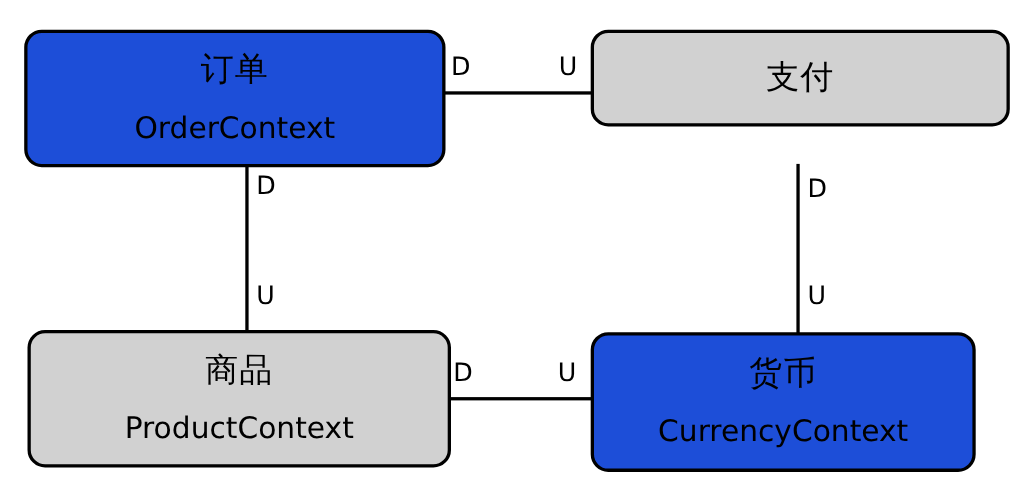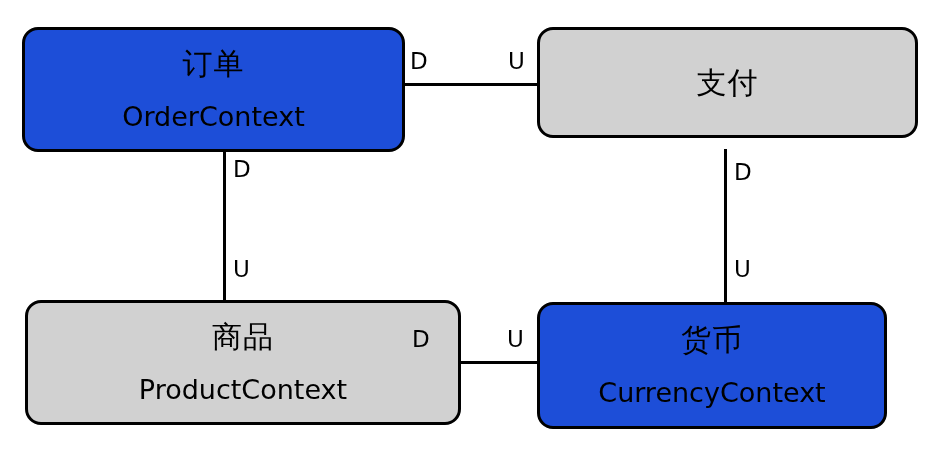--- a/index.html
+++ b/index.html
@@ -85,25 +85,25 @@
 
   <div class="conn-line conn-h" style="left:402px; top:361px; width:138px;"></div>
   <div class="conn-label" style="left:412px; top:328px;">D</div>
   <div class="conn-label" style="left:507px; top:328px;">U</div>
 
   <div class="ctx-box" style="left:22px; top:27px; width:383px; height:125px;">
     <div class="ctx-cn">订单</div>
     <div class="ctx-en">OrderContext</div>
   </div>
 
-  <div class="ctx-box filled" style="left:537px; top:27px; width:381px; height:111px;">
+  <div class="ctx-box filled" style="left:537px; top:27px; width:381px; height:88px;">
     <div class="ctx-cn">支付</div>
   </div>
 
-  <div class="ctx-box filled" style="left:25px; top:300px; width:436px; height:125px;">
+  <div class="ctx-box filled" style="left:25px; top:300px; width:385px; height:125px;">
     <div class="ctx-cn">商品</div>
     <div class="ctx-en">ProductContext</div>
   </div>
 
   <div class="ctx-box" style="left:537px; top:302px; width:350px; height:127px;">
     <div class="ctx-cn">货币</div>
     <div class="ctx-en">CurrencyContext</div>
   </div>
 
 </div>

